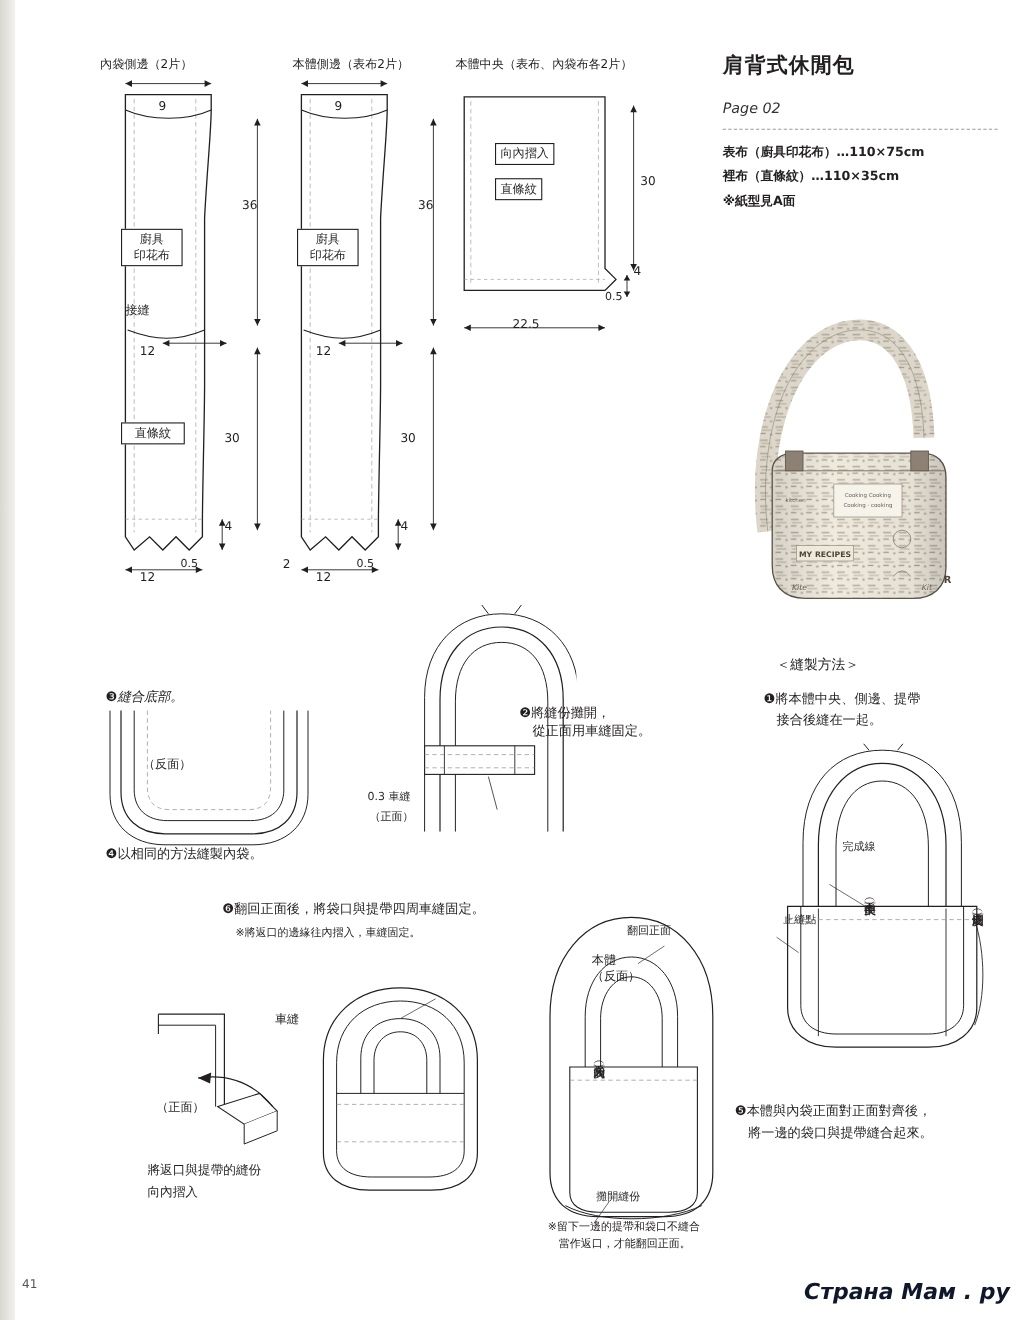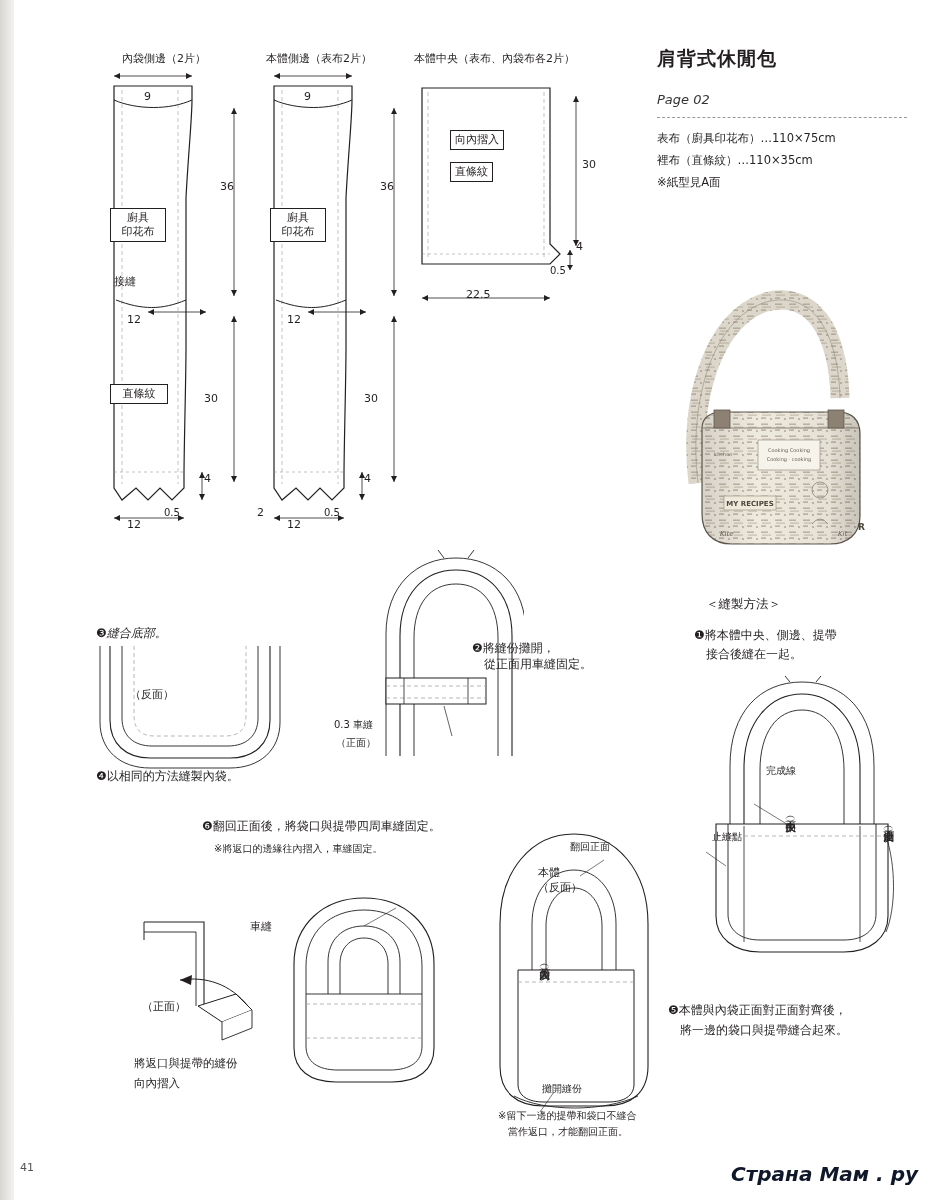--- a/index.html
+++ b/index.html
@@ -40,21 +40,21 @@
 
   
   .piece { position:absolute; }
   .piece svg { display:block; }
 
   
   .info-panel { position:absolute; left:643px; top:46px; width:250px; }
   .info-title { font-size:19px; font-weight:bold; letter-spacing:1px; }
   .info-sub { font-size:13px; font-style:italic; margin-top:20px; color:#333; }
   .info-rule { border-top:1px dashed #9a9a9a; margin:10px 0 10px 0; }
-  .info-line { font-size:11.5px; line-height:1.9; }
+  .info-line { font-size:11.5px; line-height:1.9;font-weight:bold; }
 
   
   .photo { position:absolute; left:648px; top:278px; width:236px; height:290px; }
 
   
   .wm {
     position:absolute; left:205px; bottom:8px;
     font-size:33px; font-weight:bold; color:#ff5fa8;
     letter-spacing:2px; white-space:pre;
     text-shadow: 1px 1px 0 #ffd3e6;
@@ -104,21 +104,21 @@
         <line x1="142" y1="268" x2="142" y2="434" stroke="#231f20" stroke-width="0.8"></line>
         <path d="M142,268 l-3,6 h6 z M142,434 l-3,-6 h6 z" fill="#231f20"></path>
 
         <line x1="56" y1="264" x2="114" y2="264" stroke="#231f20" stroke-width="0.8"></line>
         <path d="M56,264 l6,-3 v6 z M114,264 l-6,-3 v6 z" fill="#231f20"></path>
 
         <line x1="110" y1="424" x2="110" y2="452" stroke="#231f20" stroke-width="0.8"></line>
         <path d="M110,424 l-3,6 h6 z M110,452 l-3,-6 h6 z" fill="#231f20"></path>
       </svg>
     </div>
-    <div class="lbl" style="left:108px; top:52px;">內袋側邊（2片）</div>
+    <div class="lbl" style="left:77px; top:52px;">內袋側邊（2片）</div>
     <div class="lbl" style="left:130px; top:90px;">9</div>
     <div class="lbl" style="left:206px; top:180px;">36</div>
     <div class="lbl" style="left:190px; top:392px;">30</div>
     <div class="lbl" style="left:113px; top:313px;">12</div>
     <div class="lbl" style="left:190px; top:472px;">4</div>
     <div class="lbl sm" style="left:150px; top:506px;">0.5</div>
     <div class="lbl" style="left:113px; top:518px;">12</div>
     <div class="box-lbl" style="left:96px; top:208px; width:56px;">廚具
 印花布</div>
     <div class="lbl" style="left:100px; top:275px;">接縫</div>

